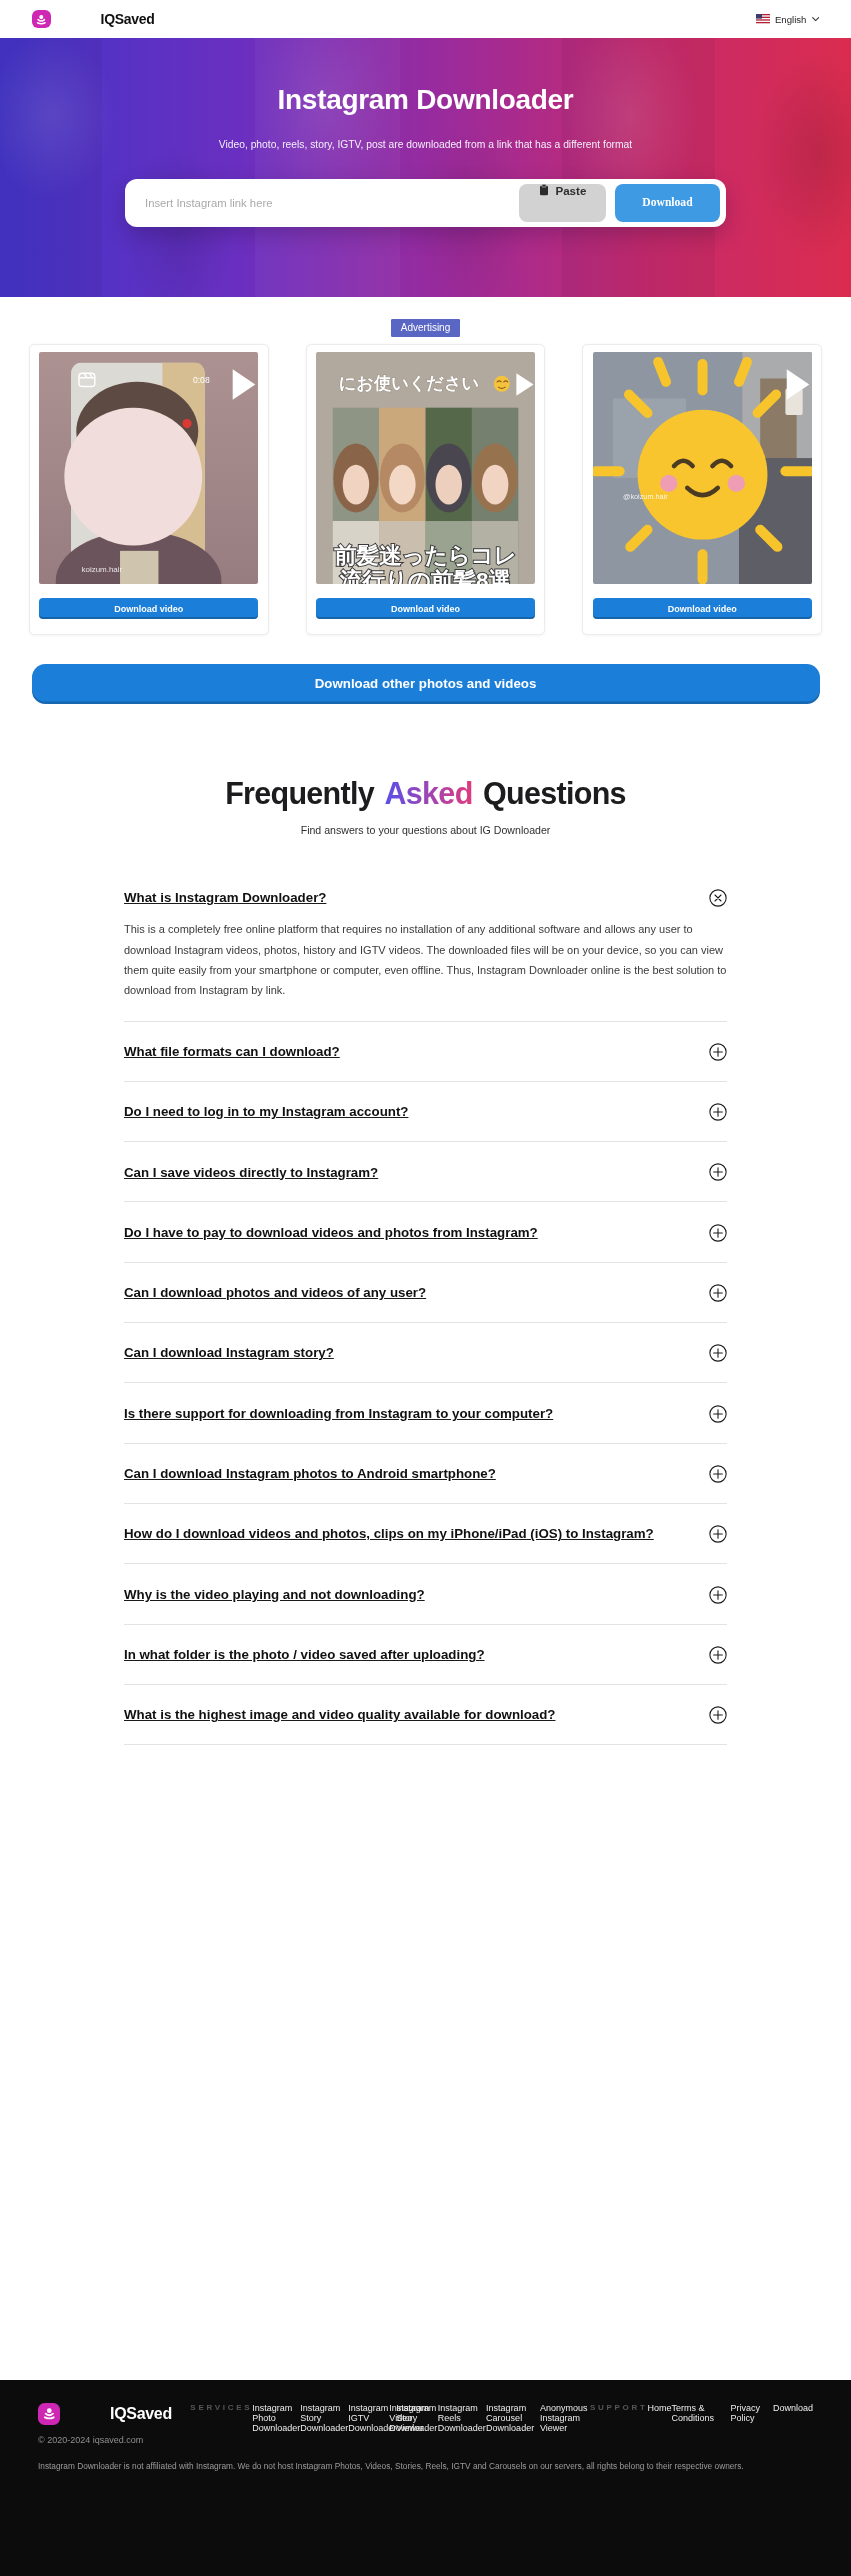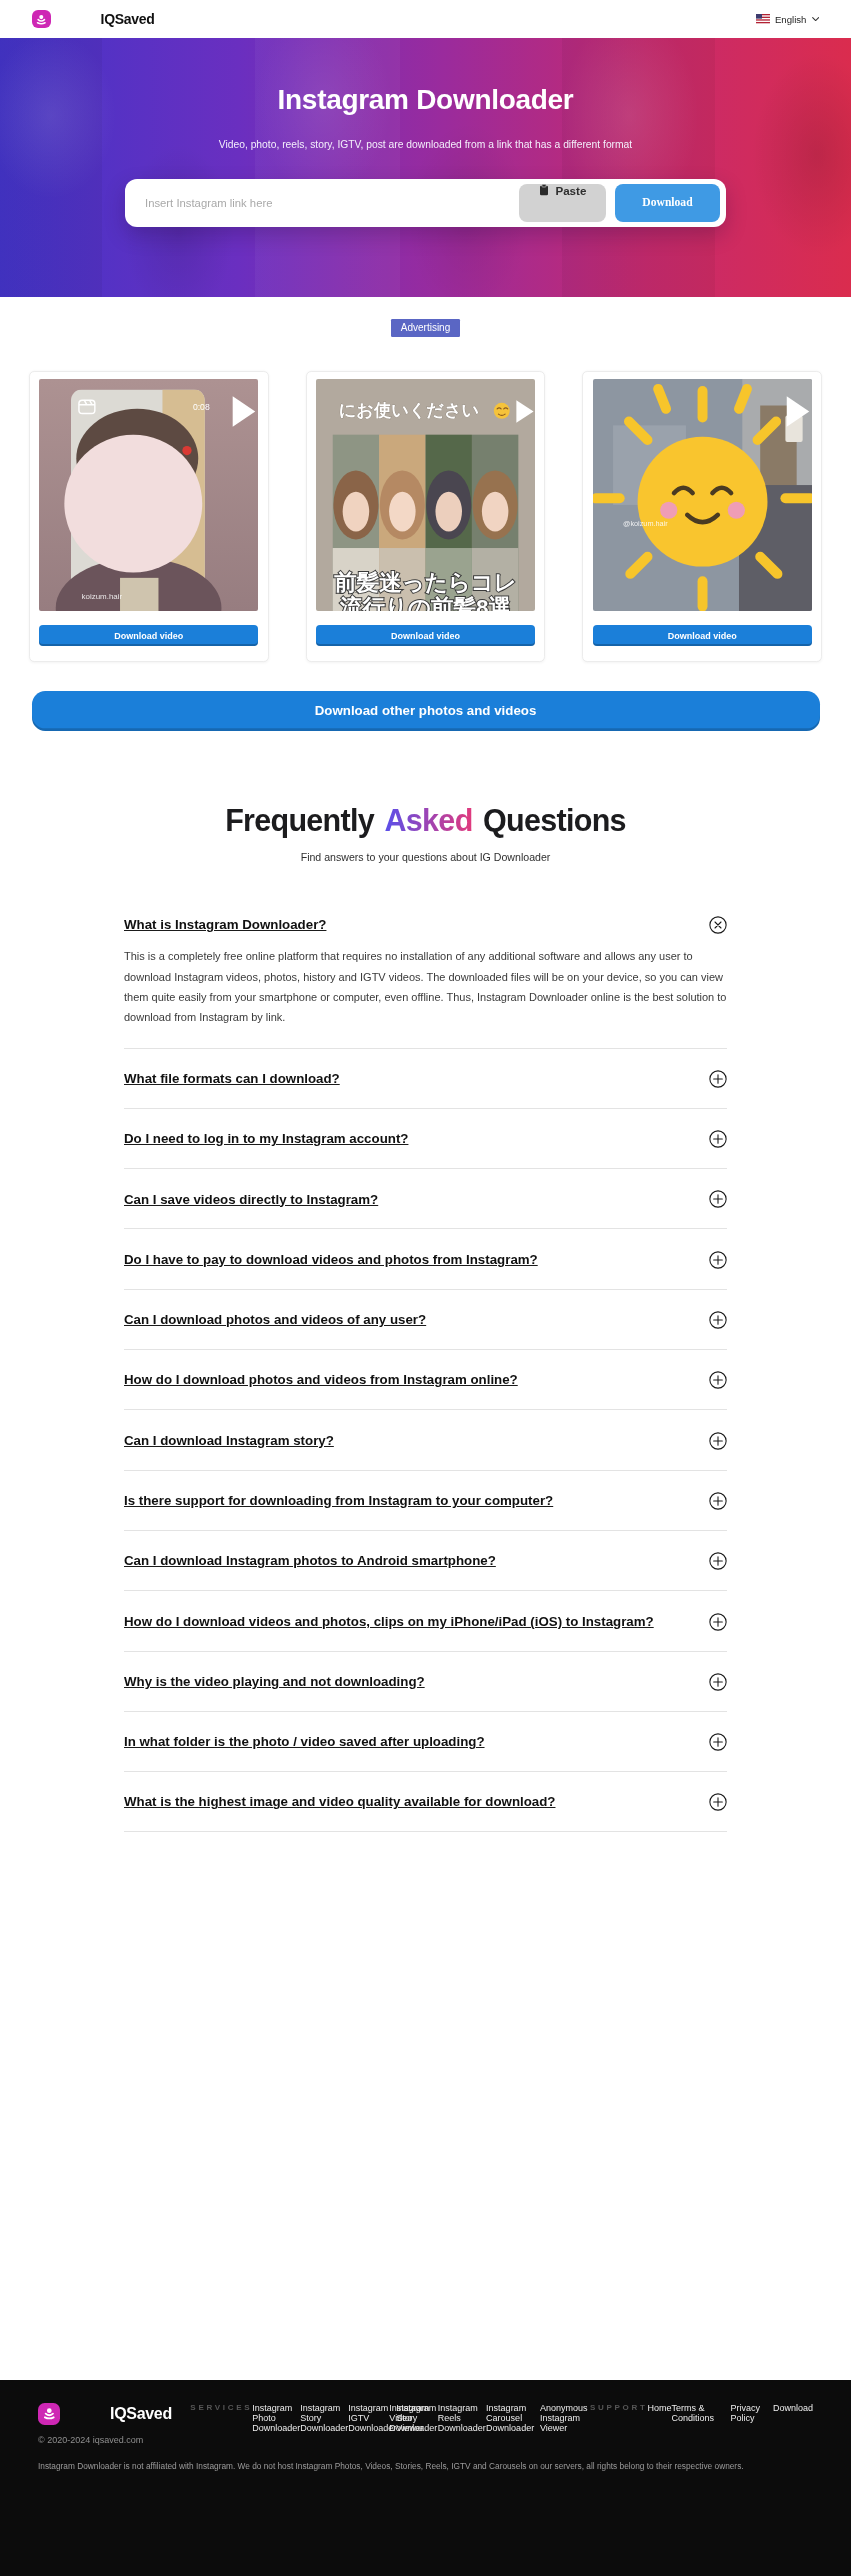--- a/index.html
+++ b/index.html
@@ -32,21 +32,21 @@
   .dl-bar { position:relative; width:601px; height:48px; margin:25px auto 0; background:#fff; border-radius:12px;
     display:flex; align-items:center; padding:0 6px 0 0; box-shadow:0 8px 20px rgba(40,10,60,0.25); }
   .dl-input { flex:1; height:100%; border:none; outline:none; background:transparent; padding:0 13.3px 0 20px; font-size:11.3px; color:#333; font-family:"Liberation Sans",sans-serif; }
   .dl-input::placeholder { color:#a9a9a9; }
   .paste-btn { width:87px; height:38px; border:none; border-radius:8px; background:#d2d2d2; display:flex; justify-content:center; gap:6px;
     font-size:11.6px; font-weight:700; color:#2e2e2e; cursor:pointer; font-family:"Liberation Sans",sans-serif; }
   .download-btn { width:105px; height:38px; margin-left:8.6px; border:none; border-radius:8px; background:#3f9ae4; color:#fff; font-size:11.6px; font-weight:700; cursor:pointer; font-family:Liberation Serif, serif; }
   
   .ad-badge { display:block; width:fit-content; margin:22px auto 0; background:#5a66c4; color:#fff; font-size:10px; padding:3.3px 9.3px 4px; border-radius:1.3px; }
   
-  .cards { margin-top:34px; padding:0 29px; display:grid; grid-template-columns:repeat(3,1fr); gap:37px; }
+  .cards { margin-top:7px; padding:0 29px; display:grid; grid-template-columns:repeat(3,1fr); gap:37px; }
   .card { background:#fff; border:0.7px solid #ececec; border-radius:5.3px; padding:6.6px 9.3px 14.6px; box-shadow:0 0.7px 2.7px rgba(0,0,0,0.05); }
   .preview { position:relative; height:232px; border-radius:2px; overflow:hidden; }
   .preview svg { width:100%; height:100%; display:block; }
   .dl-video-btn { margin-top:14.6px; width:100%; height:21px; border:none; border-radius:4px; background:#1b7fd9; color:#fff; font-size:9px; font-weight:700;
     cursor:pointer; box-shadow:inset 0 -2px 0 rgba(0,0,0,0.22); font-family:"Liberation Sans",sans-serif; }
   
   .bulk-btn { display:block; margin:28.5px auto 0; width:788px; height:40px; border:none; border-radius:13.3px; background:#1b7fd9; color:#fff;
     font-size:13.3px; font-weight:800; cursor:pointer; box-shadow:inset 0 -2.7px 0 rgba(0,0,0,0.18); font-family:"Liberation Sans",sans-serif; }
   
   .faq { width:603px; margin:72px auto 0; }
@@ -295,29 +295,20 @@
     <div class="faq-item">
       <div class="faq-q">
         <span class="q-text">Can I download photos and videos of any user?</span>
         <svg width="18" height="18" viewBox="0 0 27 27">
             <circle cx="13.5" cy="13.5" r="12.2" stroke="#1a1a1a" stroke-width="1.6" fill="none"></circle>
             <path d="M13.5 7v13M7 13.5h13" stroke="#1a1a1a" stroke-width="1.6" stroke-linecap="round"></path>
           </svg>
       </div>
     </div>
 
-    <div class="faq-item">
-      <div class="faq-q">
-        <span class="q-text">How do I download photos and videos from Instagram online?</span>
-        <svg width="18" height="18" viewBox="0 0 27 27">
-            <circle cx="13.5" cy="13.5" r="12.2" stroke="#1a1a1a" stroke-width="1.6" fill="none"></circle>
-            <path d="M13.5 7v13M7 13.5h13" stroke="#1a1a1a" stroke-width="1.6" stroke-linecap="round"></path>
-          </svg>
-      </div>
-    </div>
 
     <div class="faq-item">
       <div class="faq-q">
         <span class="q-text">Can I download Instagram story?</span>
         <svg width="18" height="18" viewBox="0 0 27 27">
             <circle cx="13.5" cy="13.5" r="12.2" stroke="#1a1a1a" stroke-width="1.6" fill="none"></circle>
             <path d="M13.5 7v13M7 13.5h13" stroke="#1a1a1a" stroke-width="1.6" stroke-linecap="round"></path>
           </svg>
       </div>
     </div>

